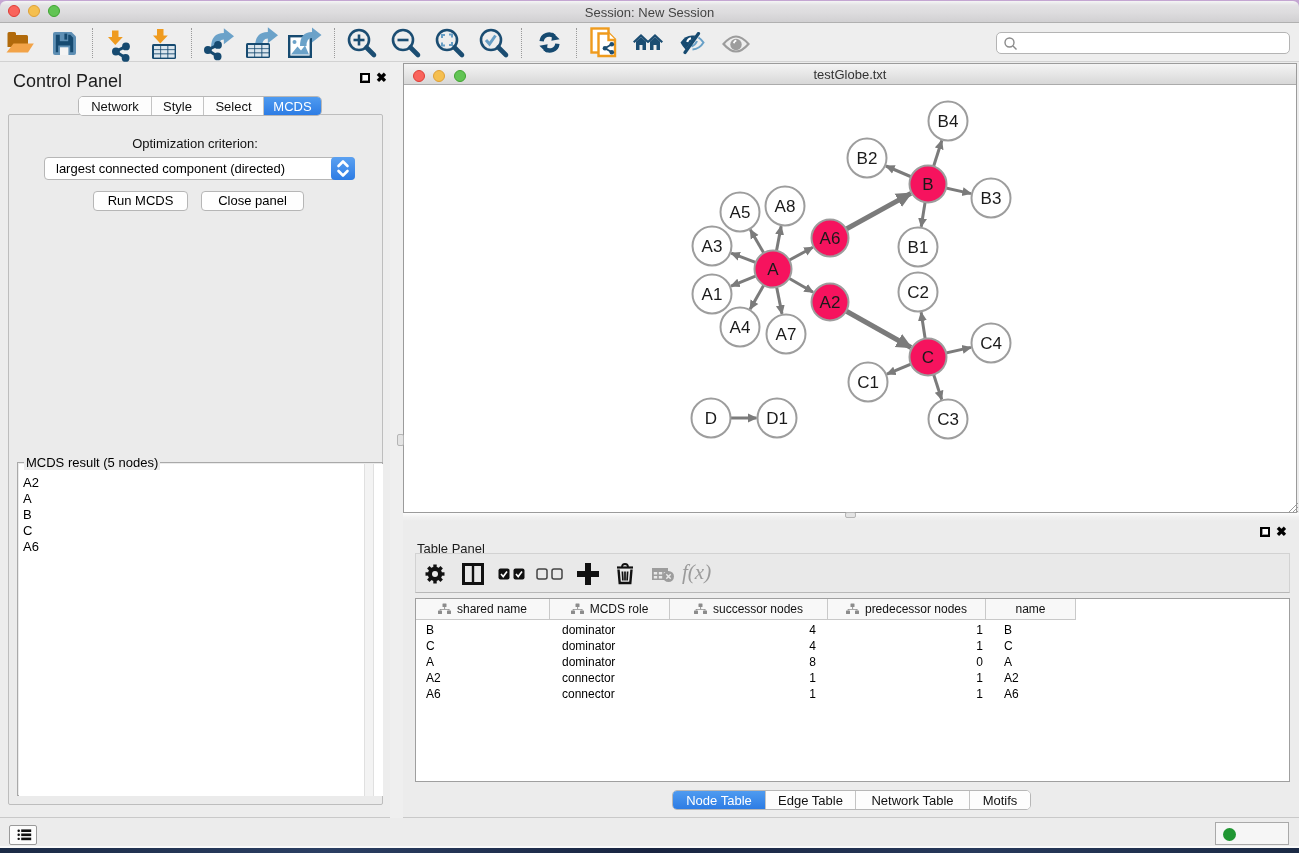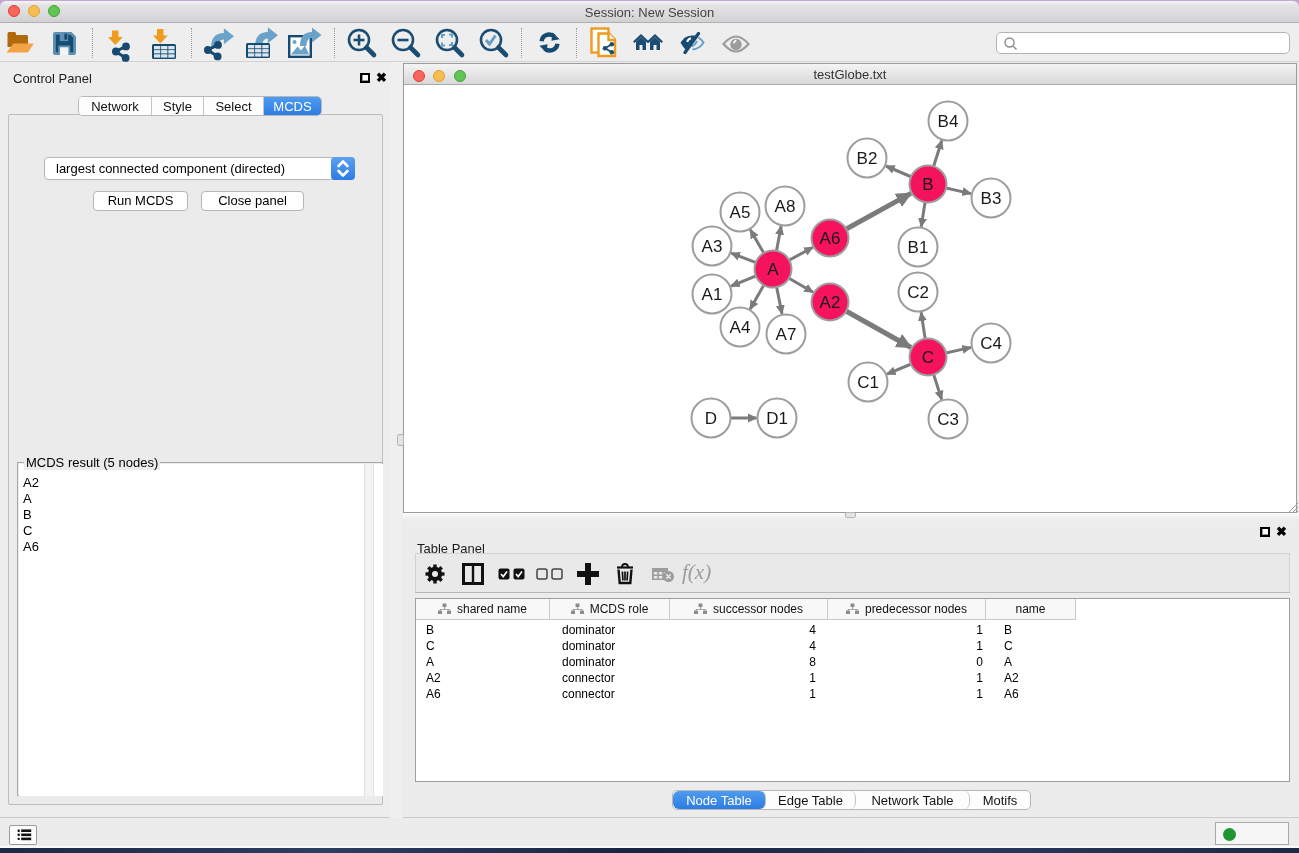--- a/index.html
+++ b/index.html
@@ -17,21 +17,21 @@
 #tbtitle { position:absolute; top:4px; width:100%; text-align:center; font-size:13px; color:#444; }
 #toolbar { position:absolute; left:0; top:23px; width:1299px; height:39px; background:#eeeeee; border-bottom:1px solid #d2d2d2; }
 .sep { position:absolute; top:5px; height:30px; width:0; border-left:1px dotted #9a9a9a; }
 .ticon { position:absolute; top:27px; }
 #search { position:absolute; left:996px; top:9px; width:294px; height:22px; background:#fff;
   border:1px solid #b4b4b4; border-radius:5px; }
 #search svg { position:absolute; left:6px; top:3px; }
 
 
 #cp { position:absolute; left:0; top:62px; width:390px; height:756px; background:#ededed; }
-#cp .hdr { position:absolute; left:13px; top:9px; font-size:13px; color:#1c1c1c; }
+#cp .hdr { position:absolute; left:13px; top:9px; font-size:18px; color:#1c1c1c; }
 .wicons { position:absolute; font-weight:bold; color:#000; }
 .sqicon { position:absolute; width:10px; height:10px; border:2px solid #000; background:#fff; box-shadow:1px -1px 0 #9a9a9a inset; }
 #cpbody { position:absolute; left:8px; top:52px; width:375px; height:691px; background:#ebebeb; border:1px solid #bdbdbd; border-radius:2px; }
 #tabs { position:absolute; left:78px; top:34px; width:244px; height:20px; display:flex;
   border:1px solid #b7b7b7; border-radius:5px; overflow:hidden; background:#fff; font-size:13px; }
 #tabs div { flex:0 0 auto; text-align:center; line-height:19px; color:#111; border-right:1px solid #c4c4c4; background:#fdfdfd; }
 #tabs div:last-child { border-right:none; }
 #tabs .sel { background:linear-gradient(#4f9bf0,#2d7ce4); color:#fff; }
 #optlab { position:absolute; left:0; top:74px; width:390px; text-align:center; font-size:13px; color:#111; }
 #combo { position:absolute; left:44px; top:95px; width:311px; height:23px; background:#fff;
@@ -60,21 +60,21 @@
 #tp { position:absolute; left:403px; top:513px; width:896px; height:305px; background:linear-gradient(#fdfdfd 0px, #f1f1f1 4px, #ececec 8px); }
 #tp .hdr { position:absolute; left:14px; top:28px; font-size:13px; color:#1c1c1c; }
 #tptools { position:absolute; left:12px; top:40px; width:875px; height:40px; background:#e9e9e9;
   border:1px solid #d2d2d2; border-bottom:1px solid #b7b7b7; }
 #tptable { position:absolute; left:12px; top:85px; width:875px; height:184px; background:#fff; border:1px solid #9f9f9f; }
 #thead { position:absolute; left:0; top:0; height:21px; background:#fbfbfb; border-bottom:1px solid #c9c9c9; font-size:12px; color:#111; }
 .thcell { position:absolute; top:0; height:21px; background:#f8f8f8; border-bottom:1px solid #c9c9c9; border-right:1px solid #c9c9c9; display:flex; align-items:center; justify-content:center; gap:6px; }
 .trow { position:absolute; font-size:12px; color:#000; height:16px; line-height:16px; }
 #btabs { position:absolute; left:269px; top:277px; height:20px; display:flex;
   border:1px solid #b7b7b7; border-radius:5px; overflow:hidden; background:#fff; font-size:13px; }
-#btabs div { text-align:center; line-height:19px; color:#111; border-right:1px solid #c4c4c4; background:#fdfdfd;border-radius:6px; }
+#btabs div { text-align:center; line-height:19px; color:#111; border-right:1px solid #c4c4c4; background:#fdfdfd; }
 #btabs div:last-child { border-right:none; }
 #btabs .sel { background:linear-gradient(#4f9bf0,#2d7ce4); color:#fff; }
 
 
 #status { position:absolute; left:0; top:817px; width:1299px; height:29px; background:#ececec; border-top:1px solid #c9c9c9; }
 #lbtn { position:absolute; left:9px; top:7px; width:28px; height:20px; background:#fcfcfc;
   border:1px solid #9a9a9a; border-radius:2px; }
 #membtn { position:absolute; left:1215px; top:4px; width:74px; height:23px; background:#f6f6f6; border:1px solid #a9a9a9; font-size:11px; color:#000; }
 #membtn .dot { position:absolute; left:7px; top:5px; width:13px; height:13px; border-radius:50%; background:#1f9632; }
 #membtn .t { position:absolute; left:26px; top:5px;margin-top:43px; }
@@ -248,20 +248,21 @@
   <div class="hdr">Control Panel</div>
   <div class="sqicon" style="left:360px;top:11px"></div>
   <div class="wicons" style="left:376px;top:8px;font-size:13px">✖</div>
   <div id="cpbody"></div>
   <div id="tabs">
     <div style="width:73px">Network</div>
     <div style="width:52px">Style</div>
     <div style="width:60px">Select</div>
     <div class="sel" style="width:57px">MCDS</div>
   </div>
+  <div id="optlab">Optimization criterion:</div>
   <div id="combo">largest connected component (directed)
     <div class="btn"><svg width="24" height="23" viewBox="0 0 24 23">
           <path d="M7.5 9 L12 4.5 L16.5 9 M7.5 14 L12 18.5 L16.5 14" stroke="#fff" stroke-width="2.6" fill="none" stroke-linejoin="round" stroke-linecap="round"></path>
         </svg></div>
   </div>
   <div class="cbtn" style="left:93px;width:95px">Run MCDS</div>
   <div class="cbtn" style="left:201px;width:103px">Close panel</div>
   <div id="fieldset">
     <div id="mlist">A2<br>A<br>B<br>C<br>A6<div id="mscroll"></div></div>
     <div class="leg">MCDS result (5 nodes)</div>

